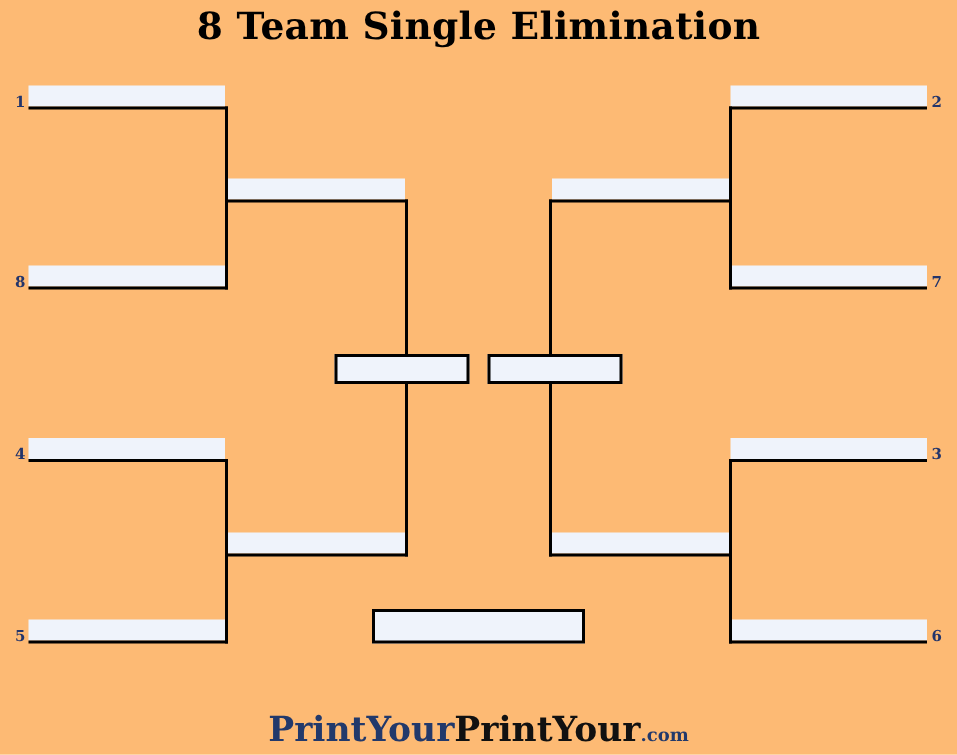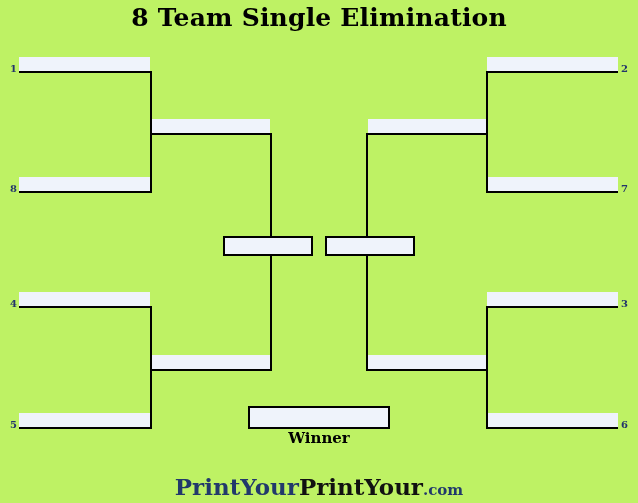--- a/index.html
+++ b/index.html
@@ -10,21 +10,21 @@
   body {
     width: 638px;
     height: 503px;
     font-family: "Liberation Sans", sans-serif;
     overflow: hidden;
   }
   #page {
     position: relative;
     width: 638px;
     height: 503px;
-    background: #bef264;
+    background: #fdba74;
   }
 
   
   .title {
     position: absolute;
     left: 0;
     top: 3px;
     width: 638px;
     text-align: center;
     font-family: "DejaVu Serif", "Liberation Serif", serif;
@@ -94,21 +94,21 @@
     width: 638px;
     text-align: center;
     font-family: "DejaVu Serif", "Liberation Serif", serif;
     font-weight: bold;
     font-size: 23px;
     white-space: nowrap;
     line-height: 26px;
   }
   .brand .b1 { color: #22396b; margin-top: 25px; }
   .brand .b2 { color: #111111; }
-  .brand .b3 { color: #22396b; font-size: 15px; }
+  .brand .b3 { color: #22396b; font-size: 12px; }
 </style>
 </head>
 <body>
 
 <div id="page">
 
   <div class="title">8 Team Single Elimination</div>
 
   <div class="slot" style="left:19px; top:57px; width:131px;"></div>
   <div class="hline" style="left:19px; top:71px; width:133px;"></div>
@@ -165,17 +165,16 @@
   <div class="hline" style="left:366px; top:369px; width:122px;"></div>
 
   <div class="vline" style="left:366px; top:133px; height:238px;"></div>
 
   <div class="box" style="left:223px; top:236px; width:90px; height:20px;"></div>
 
   <div class="box" style="left:325px; top:236px; width:90px; height:20px;"></div>
 
   <div class="box" style="left:248px; top:406px; width:142px; height:23px;"></div>
 
-  <div class="winner-label">Winner</div>
 
   <div class="brand"><span class="b1">PrintYour</span><span class="b2">PrintYour</span><span class="b3">.com</span></div>
 
 </div>
 
 </body></html>

